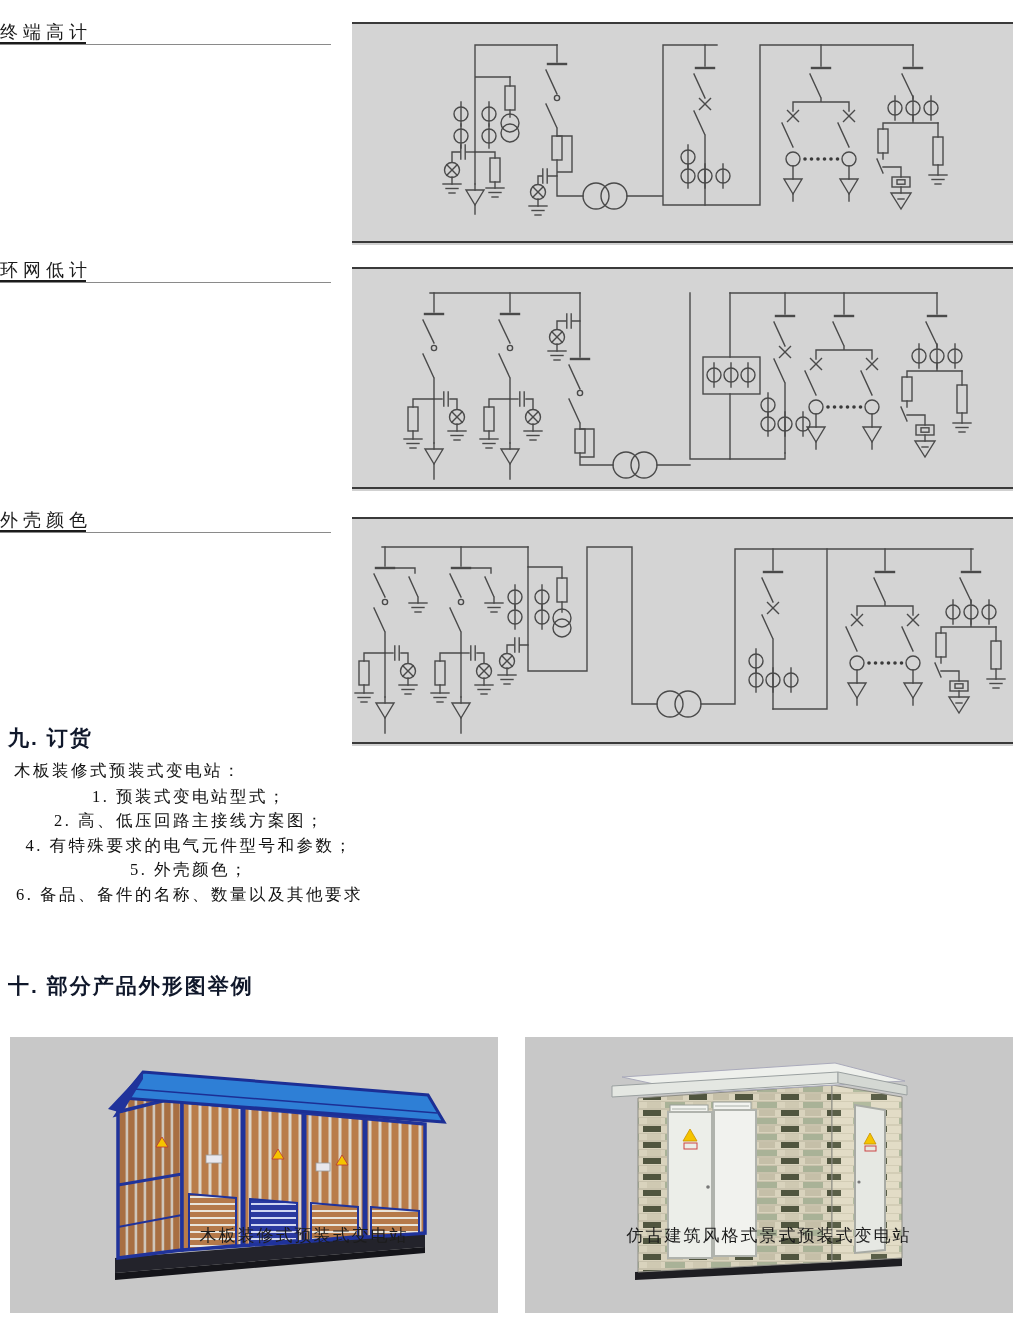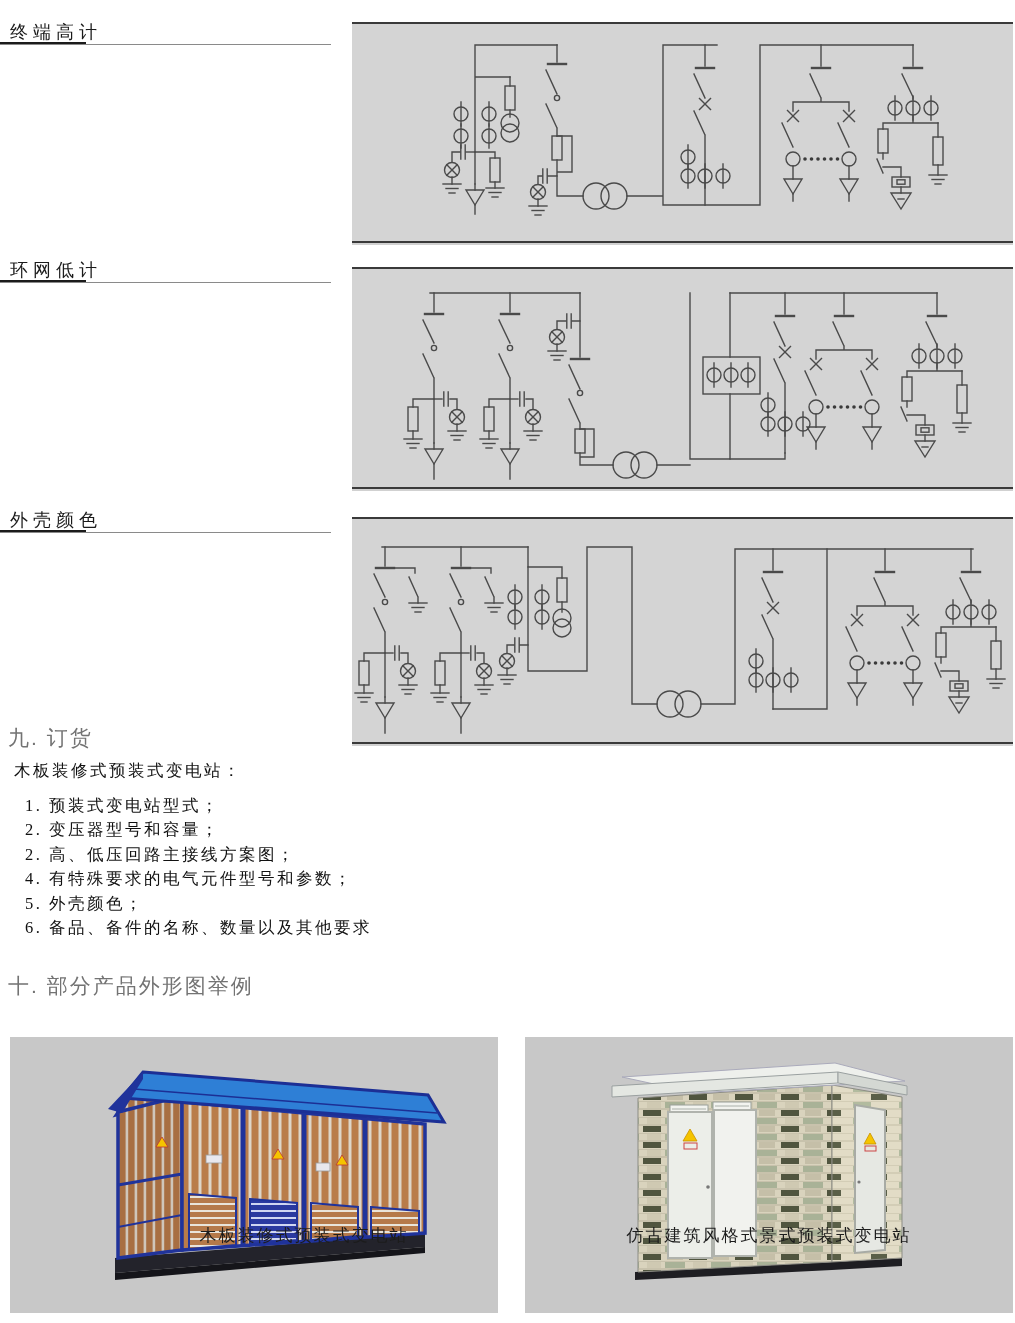--- a/index.html
+++ b/index.html
@@ -2,38 +2,38 @@
 <html><head>
 <meta charset="utf-8">
 <style>
   html,body{margin:0;padding:0;background:#ffffff;}
   .page{
     position:relative;width:1015px;height:1323px;background:#ffffff;
     font-family:"Liberation Serif","DejaVu Serif",serif;color:#111;
     overflow:hidden;
   }
   
-  .dlabel{position:absolute;left:10px;font-size:18px;letter-spacing:5px;color:#1a1a1a;}
+  .dlabel{position:absolute;left:0;font-size:18px;letter-spacing:5px;color:#1a1a1a;}
   .rule-thick{position:absolute;left:0;width:86px;height:3px;background:#1b1b1b;}
   .rule-thin{position:absolute;left:0;width:331px;height:1px;background:#8a8a8a;}
   
   .panel{
     position:absolute;left:352px;width:661px;background:#d4d4d4;
     border-top:2px solid #3a3a3a;border-bottom:2px solid #3a3a3a;
     box-shadow:0 2px 0 rgba(0,0,0,0.18);
   }
   .panel svg{display:block;}
   
   .sec-title{
     position:absolute;left:8px;font-family:"Liberation Sans","DejaVu Sans",sans-serif;
-    font-weight:400;font-size:21px;letter-spacing:2px;color:#737373;
+    font-weight:700;font-size:21px;letter-spacing:2px;color:#0f172a;
   }
   .order-intro{position:absolute;left:14px;top:760px;font-size:16.5px;letter-spacing:2.5px;}
-  .order-list{position:absolute;left:12px;top:781px;margin:13px;padding:0;list-style:none;
-    font-size:16.5px;letter-spacing:2.5px;line-height:24.4px;}
+  .order-list{position:absolute;left:12px;top:781px;margin:4px;padding:0;list-style:none;
+    font-size:16.5px;letter-spacing:2.5px;line-height:24.4px;text-align:center;}
   
   .photo{position:absolute;top:1037px;width:488px;height:224px;background:#86efac;text-decoration:underline;}
   .photo svg{position:absolute;left:0;top:0;}
   .caption{
     position:absolute;left:0;right:0;bottom:14px;text-align:center;
     font-size:17px;letter-spacing:2px;color:#1c1c1c;
   }
   .caption.shift{padding-left:100px;}
   .hidden-defs{position:absolute;width:0;height:0;overflow:hidden;}
 </style>
@@ -289,21 +289,20 @@
         <use href="#bay-split" x="533" y="30"></use>
         <use href="#bay-3ct" x="619" y="30"></use>
       </g>
     </svg>
   </div>
 
   <div class="sec-title" style="top:724px;">九. 订货</div>
   <div class="order-intro">木板装修式预装式变电站：</div>
   <ul class="order-list">
     <li>1. 预装式变电站型式；</li>
-    <li>2. 变压器型号和容量；</li>
     <li>2. 高、低压回路主接线方案图；</li>
     <li>4. 有特殊要求的电气元件型号和参数；</li>
     <li>5. 外壳颜色；</li>
     <li>6. 备品、备件的名称、数量以及其他要求</li>
   </ul>
 
   <div class="sec-title" style="top:972px;">十. 部分产品外形图举例</div>
 
   <figure class="photo" style="left:10px;margin:0;">
     <svg width="488" height="276" viewBox="0 0 488 276">

